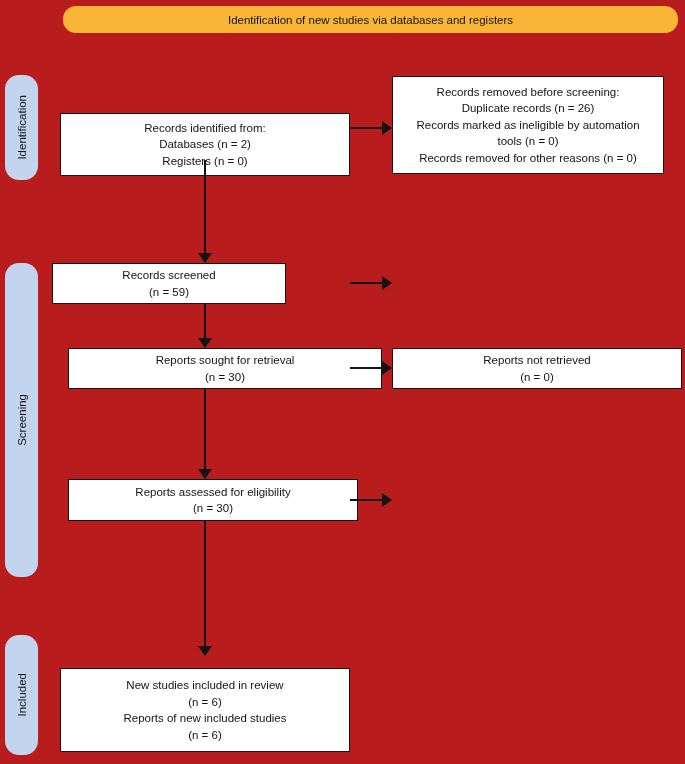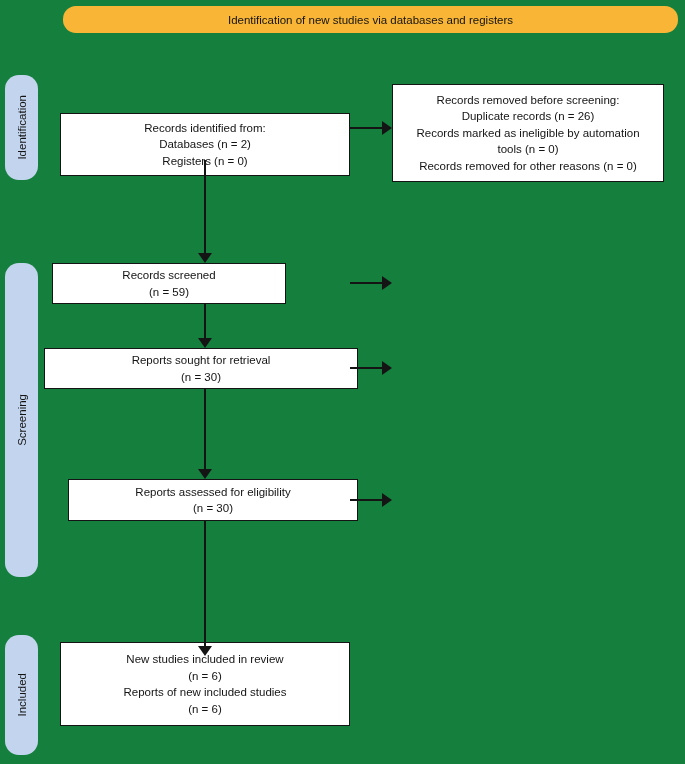--- a/index.html
+++ b/index.html
@@ -4,21 +4,21 @@
 <style>
   :root{
     --banner-bg:#F9B535;
     --stage-bg:#C3D4EE;
     --ink:#141414;
   }
   html,body{margin:0;padding:0;background:#ffffff;}
   .canvas{
     position:relative;
     width:685px;height:764px;
-    background:#15803d;
+    background:#b91c1c;
     font-family:"Liberation Sans", sans-serif;
     color:var(--ink);
     overflow:hidden;
   }
   .banner{
     position:absolute;
     left:63px;top:6px;width:615px;height:27px;
     background:var(--banner-bg);
     border-radius:13px;
     display:flex;align-items:center;justify-content:center;
@@ -76,47 +76,51 @@
   <div class="stage" style="left:5px;top:635px;height:120px">
     <span>Included</span>
   </div>
 
   <div class="box" style="left:60px;top:113px;width:290px;height:63px">
     <div class="box-text">Records identified from:
 Databases (n = 2)
 Registers (n = 0)</div>
   </div>
 
-  <div class="box" style="left:392px;top:84px;width:272px;height:98px">
+  <div class="box" style="left:392px;top:76px;width:272px;height:98px">
     <div class="box-text">Records removed before screening:
 Duplicate records (n = 26)
 Records marked as ineligible by automation
 tools (n = 0)
 Records removed for other reasons (n = 0)</div>
   </div>
 
   <div class="box" style="left:52px;top:263px;width:234px;height:41px">
     <div class="box-text">Records screened
 (n = 59)</div>
   </div>
 
 
-  <div class="box" style="left:44px;top:348px;width:314px;height:41px">
+  <div class="box" style="left:68px;top:348px;width:314px;height:41px">
     <div class="box-text">Reports sought for retrieval
 (n = 30)</div>
   </div>
 
+  <div class="box" style="left:392px;top:348px;width:290px;height:41px">
+    <div class="box-text">Reports not retrieved
+(n = 0)</div>
+  </div>
 
   <div class="box" style="left:68px;top:479px;width:290px;height:42px">
     <div class="box-text">Reports assessed for eligibility
 (n = 30)</div>
   </div>
 
 
-  <div class="box" style="left:60px;top:642px;width:290px;height:84px">
+  <div class="box" style="left:60px;top:668px;width:290px;height:84px">
     <div class="box-text">New studies included in review
 (n = 6)
 Reports of new included studies
 (n = 6)</div>
   </div>
 
   <div class="varrow" style="left:198px;top:160px;height:103px">
     <div class="shaft"></div>
     <div class="head"></div>
   </div>

